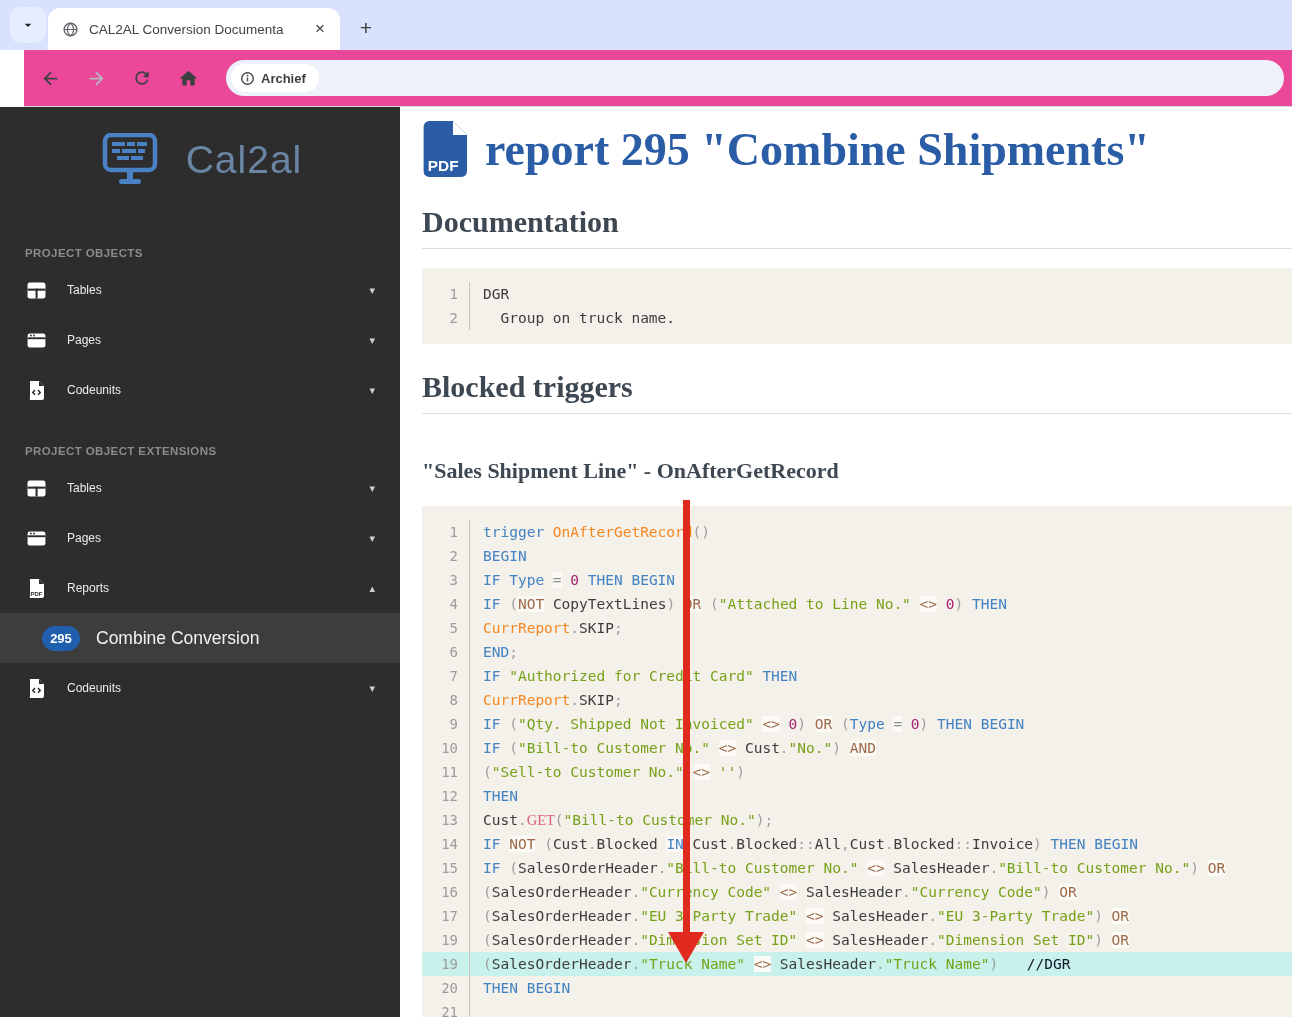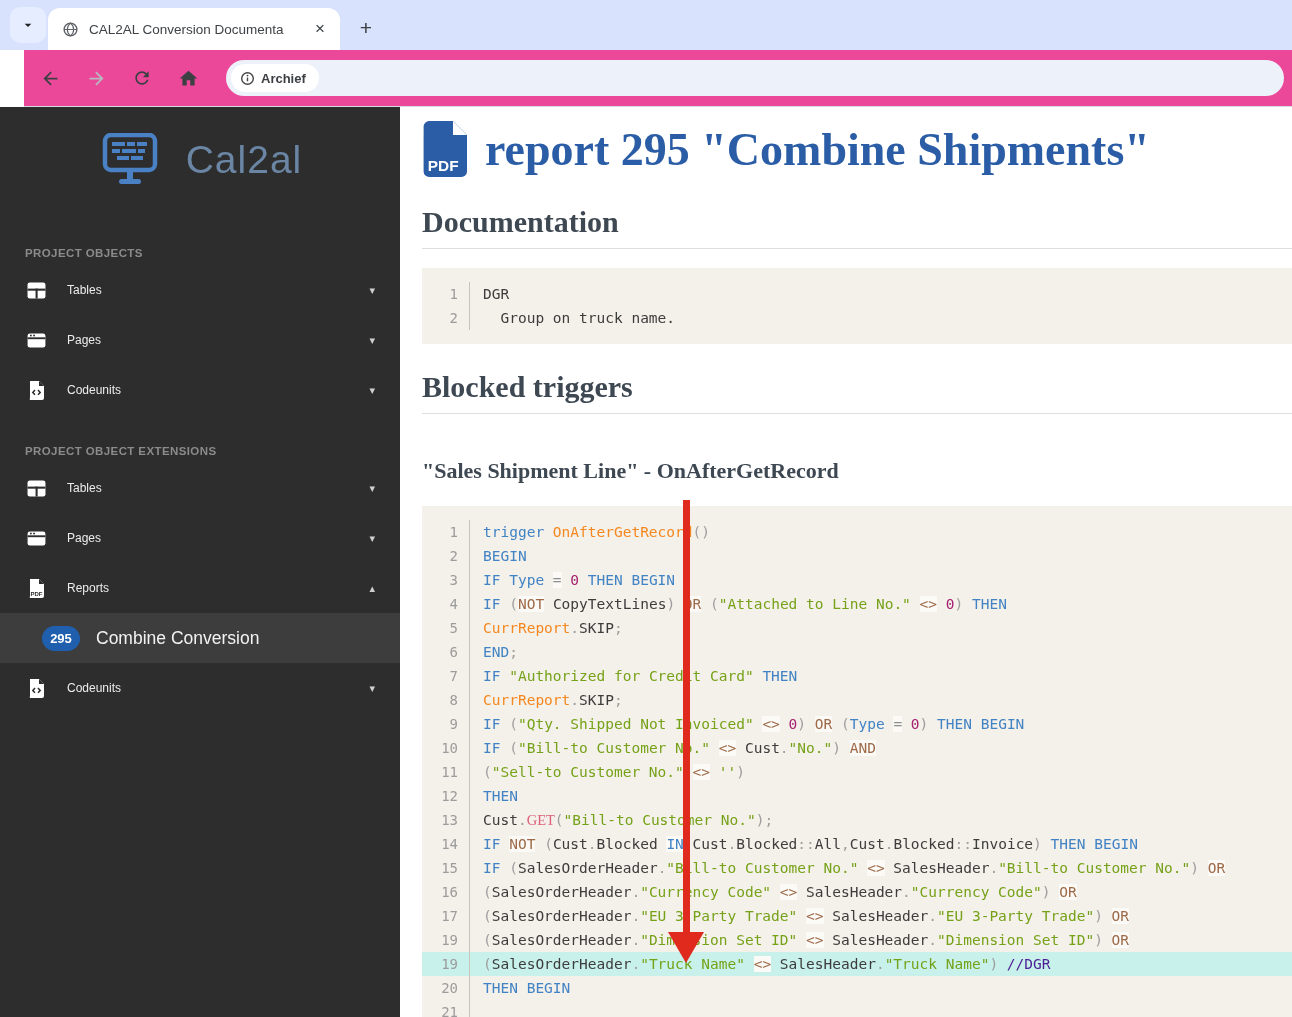--- a/index.html
+++ b/index.html
@@ -62,21 +62,21 @@
   .ln { width:48px; flex-shrink:0; text-align:right; padding-right:11px; color:#9c9c9c;
         border-right:1px solid #c9c4bd; font-size:14px; }
   .cl { padding-left:13px; white-space:pre; }
   .t-k { color:#4183c4; }
   .t-f { color:#f5871f; }
   .t-m { color:#dd5f79;font-family:Liberation Serif, serif; }
   .t-s { color:#76a219; }
   .t-n { color:#a41f6e; }
   .t-g { color:#9e9e9e; }
   .t-p { color:#3d3d3d; }
-  .t-c { color:#4c1d95; }
+  .t-c { color:#0f172a;margin-left:20px; }
   .t-o { color:#9e6a48; background:#fbfaf7; }
   .t-e { color:#8e8e8e; background:#fbfaf7; }
   .t-i { color:#4183c4; background:#fbfaf7; }
 
   
   .arrow { position:absolute; left:0; top:0; z-index:10; pointer-events:none; }
   .arrow-shaft { position:absolute; left:283px; top:393px; width:7px; height:433px; background:#e02a1e; }
   .arrow-head { position:absolute; left:268px; top:825px; width:0; height:0;
                 border-left:18px solid transparent; border-right:18px solid transparent;
                 border-top:31px solid #e02a1e; }

